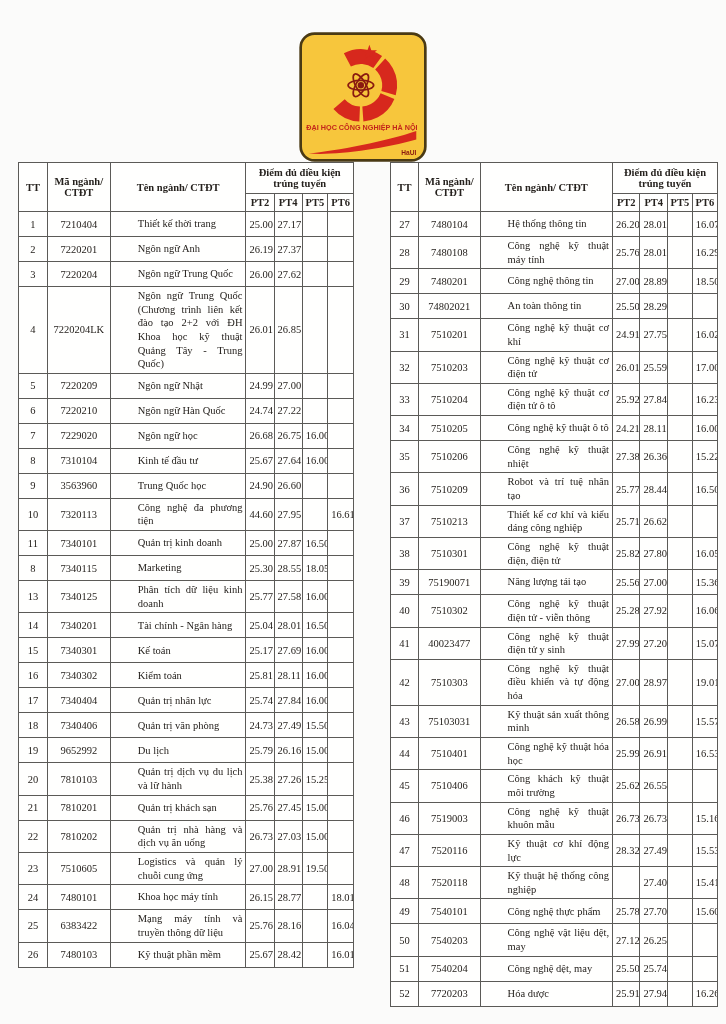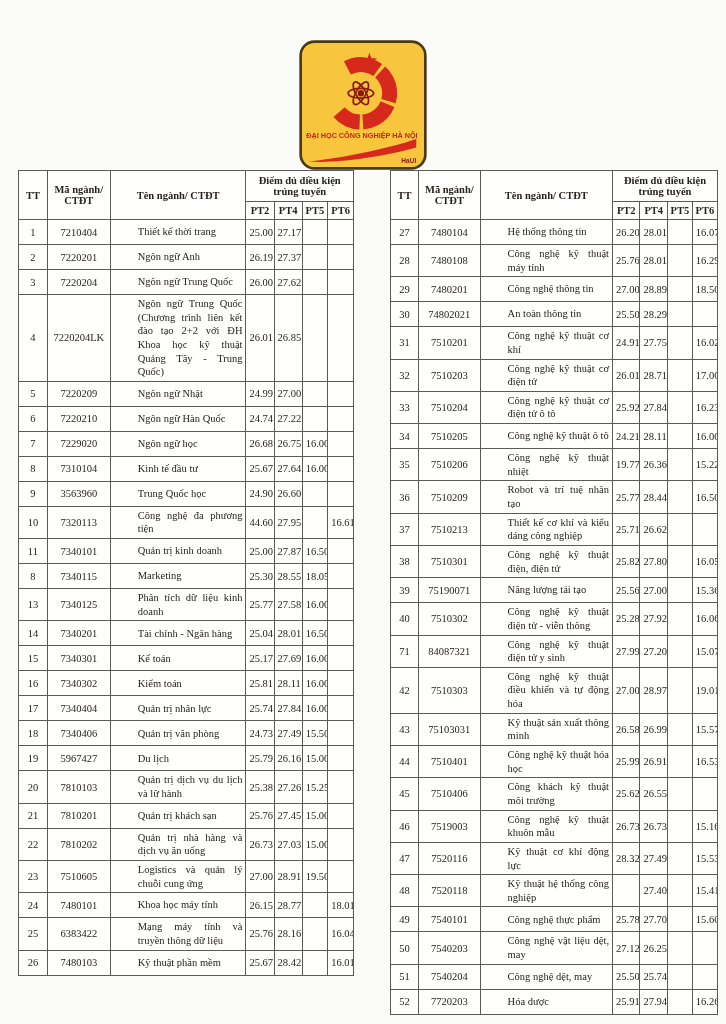--- a/index.html
+++ b/index.html
@@ -10,21 +10,21 @@
     height: 1024px;
     overflow: hidden;
     font-family: "Liberation Serif", serif;
   }
   .page {
     width: 726px;
     height: 1024px;
     position: relative;
   }
   .logo-wrap {
-    padding-top: 40px;
+    padding-top: 32px;
     display: flex;
     justify-content: center;
   }
   .logo-wrap svg {
     display: block;
   }
   h1.title {
     font-family: "Liberation Sans", sans-serif;
     font-weight: bold;
     font-size: 25px;
@@ -300,21 +300,21 @@
             <td class="cell-tt">18</td>
             <td class="cell-code">7340406</td>
             <td class="cell-name">Quản trị văn phòng</td>
             <td class="cell-pt2">24.73</td>
             <td class="cell-pt4">27.49</td>
             <td class="cell-pt5">15.50</td>
             <td class="cell-pt6"></td>
           </tr>
           <tr>
             <td class="cell-tt">19</td>
-            <td class="cell-code">5967427</td>
+            <td class="cell-code">9652992</td>
             <td class="cell-name">Du lịch</td>
             <td class="cell-pt2">25.79</td>
             <td class="cell-pt4">26.16</td>
             <td class="cell-pt5">15.00</td>
             <td class="cell-pt6"></td>
           </tr>
           <tr>
             <td class="cell-tt">20</td>
             <td class="cell-code">7810103</td>
             <td class="cell-name">Quản trị dịch vụ du lịch và lữ hành</td>
@@ -448,21 +448,21 @@
             <td class="cell-pt2">24.91</td>
             <td class="cell-pt4">27.75</td>
             <td class="cell-pt5"></td>
             <td class="cell-pt6">16.02</td>
           </tr>
           <tr>
             <td class="cell-tt">32</td>
             <td class="cell-code">7510203</td>
             <td class="cell-name">Công nghệ kỹ thuật cơ điện tử</td>
             <td class="cell-pt2">26.01</td>
-            <td class="cell-pt4">28.71</td>
+            <td class="cell-pt4">25.59</td>
             <td class="cell-pt5"></td>
             <td class="cell-pt6">17.00</td>
           </tr>
           <tr>
             <td class="cell-tt">33</td>
             <td class="cell-code">7510204</td>
             <td class="cell-name">Công nghệ kỹ thuật cơ điện tử ô tô</td>
             <td class="cell-pt2">25.92</td>
             <td class="cell-pt4">27.84</td>
             <td class="cell-pt5"></td>
@@ -474,21 +474,21 @@
             <td class="cell-name">Công nghệ kỹ thuật ô tô</td>
             <td class="cell-pt2">24.21</td>
             <td class="cell-pt4">28.11</td>
             <td class="cell-pt5"></td>
             <td class="cell-pt6">16.00</td>
           </tr>
           <tr>
             <td class="cell-tt">35</td>
             <td class="cell-code">7510206</td>
             <td class="cell-name">Công nghệ kỹ thuật nhiệt</td>
-            <td class="cell-pt2">19.77</td>
+            <td class="cell-pt2">27.38</td>
             <td class="cell-pt4">26.36</td>
             <td class="cell-pt5"></td>
             <td class="cell-pt6">15.22</td>
           </tr>
           <tr>
             <td class="cell-tt">36</td>
             <td class="cell-code">7510209</td>
             <td class="cell-name">Robot và trí tuệ nhân tạo</td>
             <td class="cell-pt2">25.77</td>
             <td class="cell-pt4">28.44</td>
@@ -525,22 +525,22 @@
           <tr>
             <td class="cell-tt">40</td>
             <td class="cell-code">7510302</td>
             <td class="cell-name">Công nghệ kỹ thuật điện tử - viễn thông</td>
             <td class="cell-pt2">25.28</td>
             <td class="cell-pt4">27.92</td>
             <td class="cell-pt5"></td>
             <td class="cell-pt6">16.06</td>
           </tr>
           <tr>
-            <td class="cell-tt">71</td>
-            <td class="cell-code">84087321</td>
+            <td class="cell-tt">41</td>
+            <td class="cell-code">40023477</td>
             <td class="cell-name">Công nghệ kỹ thuật điện tử y sinh</td>
             <td class="cell-pt2">27.99</td>
             <td class="cell-pt4">27.20</td>
             <td class="cell-pt5"></td>
             <td class="cell-pt6">15.07</td>
           </tr>
           <tr>
             <td class="cell-tt">42</td>
             <td class="cell-code">7510303</td>
             <td class="cell-name">Công nghệ kỹ thuật điều khiển và tự động hóa</td>

